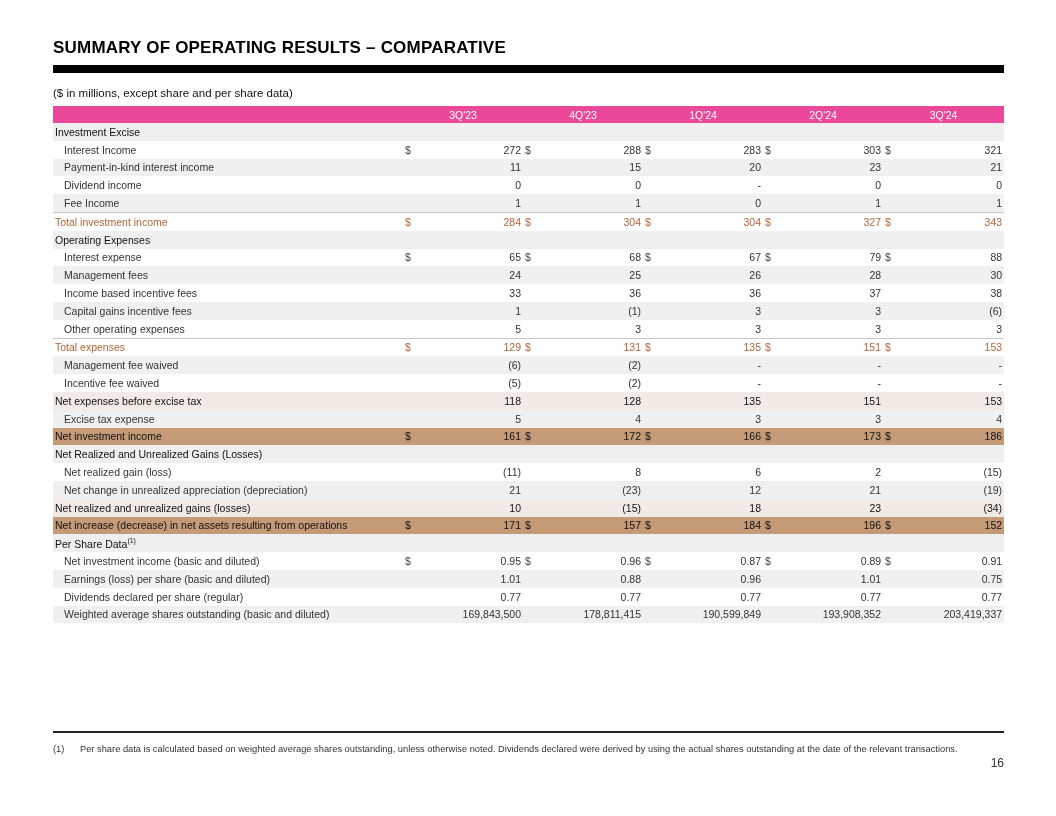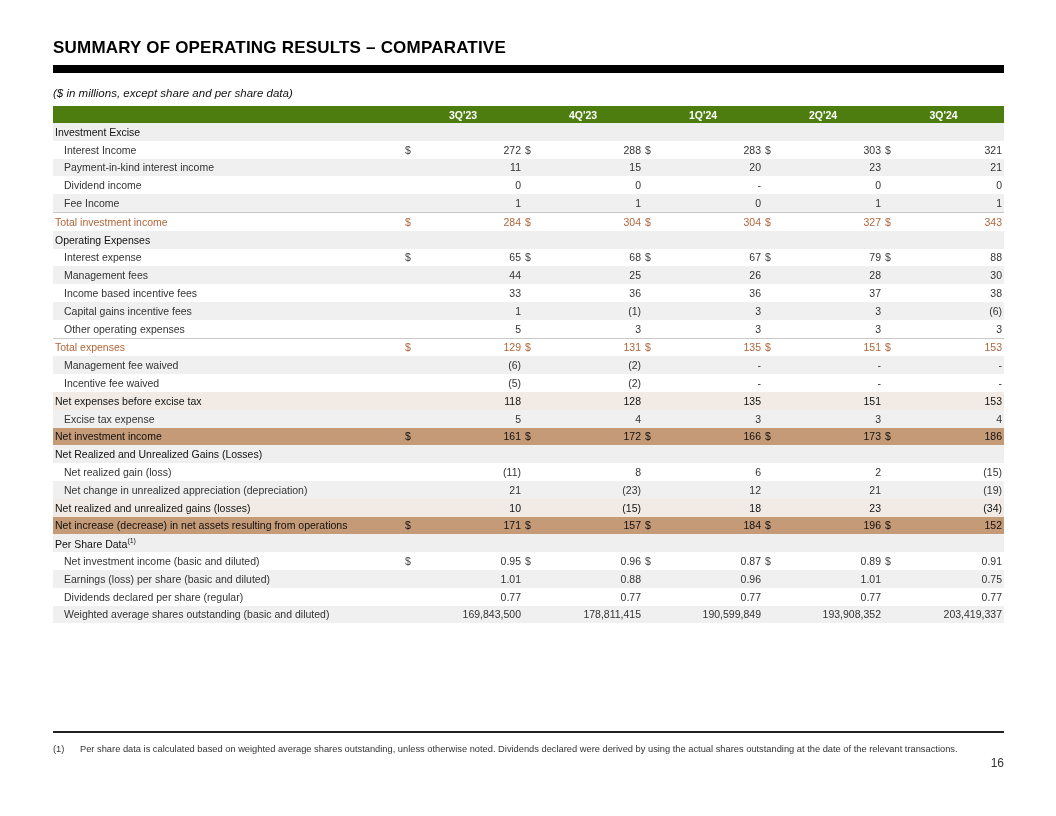--- a/index.html
+++ b/index.html
@@ -1,24 +1,24 @@
 <!DOCTYPE html>
 <html><head>
 <meta charset="utf-8">
 <style>
   html, body { margin: 0; padding: 0; background: #ffffff; }
   body { width: 1056px; height: 816px; position: relative; overflow: hidden;
          font-family: "Liberation Sans", sans-serif; color: #222; }
   .title { position: absolute; left: 53px; top: 38px; font-size: 17px; font-weight: bold;
            letter-spacing: 0.2px; color: #000; font-family: Liberation Sans, sans-serif; }
   .title-bar { position: absolute; left: 53px; top: 65px; width: 951px; height: 8px; background: #000; }
-  .subtitle { position: absolute; left: 53px; top: 87px; font-size: 11.5px; font-style: italic; color: #111; }
+  .subtitle { position: absolute; left: 53px; top: 87px; font-size: 11.5px; color: #111; }
   table { position: absolute; left: 53px; top: 106px; width: 951px; border-collapse: collapse;
           font-size: 10.5px; table-layout: fixed; }
-  thead th { background: #4d7c0f; color: #fff; font-weight: bold; height: 17px; padding: 0; font-size: 10.5px; }
+  thead th { background: #ec4899; color: #fff; font-weight: normal; height: 17px; padding: 0; font-size: 10.5px; }
   tbody td { height: 17.8px; padding: 0; white-space: nowrap; }
   td.label { padding-left: 2px; }
   td.label.indent { padding-left: 11px; color: #333; }
   td.cur { text-align: left; padding-left: 2px; color: #444; }
   td.num { text-align: right; padding-right: 2px; color: #333; }
   tr.alt td { background: #f0f0f0; }
   tr.section td { background: #efefef; color: #111; }
   tr.total td { color: #b0653a; border-top: 1.5px solid #c9c9c9; }
   tr.subtotal td { background: #f2ebe5; color: #111; }
   tr.subtotal td.num { color: #111; }
@@ -162,21 +162,21 @@
         <td class="cur">$</td>
         <td class="num">67</td>
         <td class="cur">$</td>
         <td class="num">79</td>
         <td class="cur">$</td>
         <td class="num">88</td>
       </tr>
       <tr class="alt">
         <td class="label indent"><span>Management fees</span></td>
         <td class="cur"></td>
-        <td class="num">44</td>
+        <td class="num">24</td>
         <td class="cur"></td>
         <td class="num">25</td>
         <td class="cur"></td>
         <td class="num">26</td>
         <td class="cur"></td>
         <td class="num">28</td>
         <td class="cur"></td>
         <td class="num">30</td>
       </tr>
       <tr>

